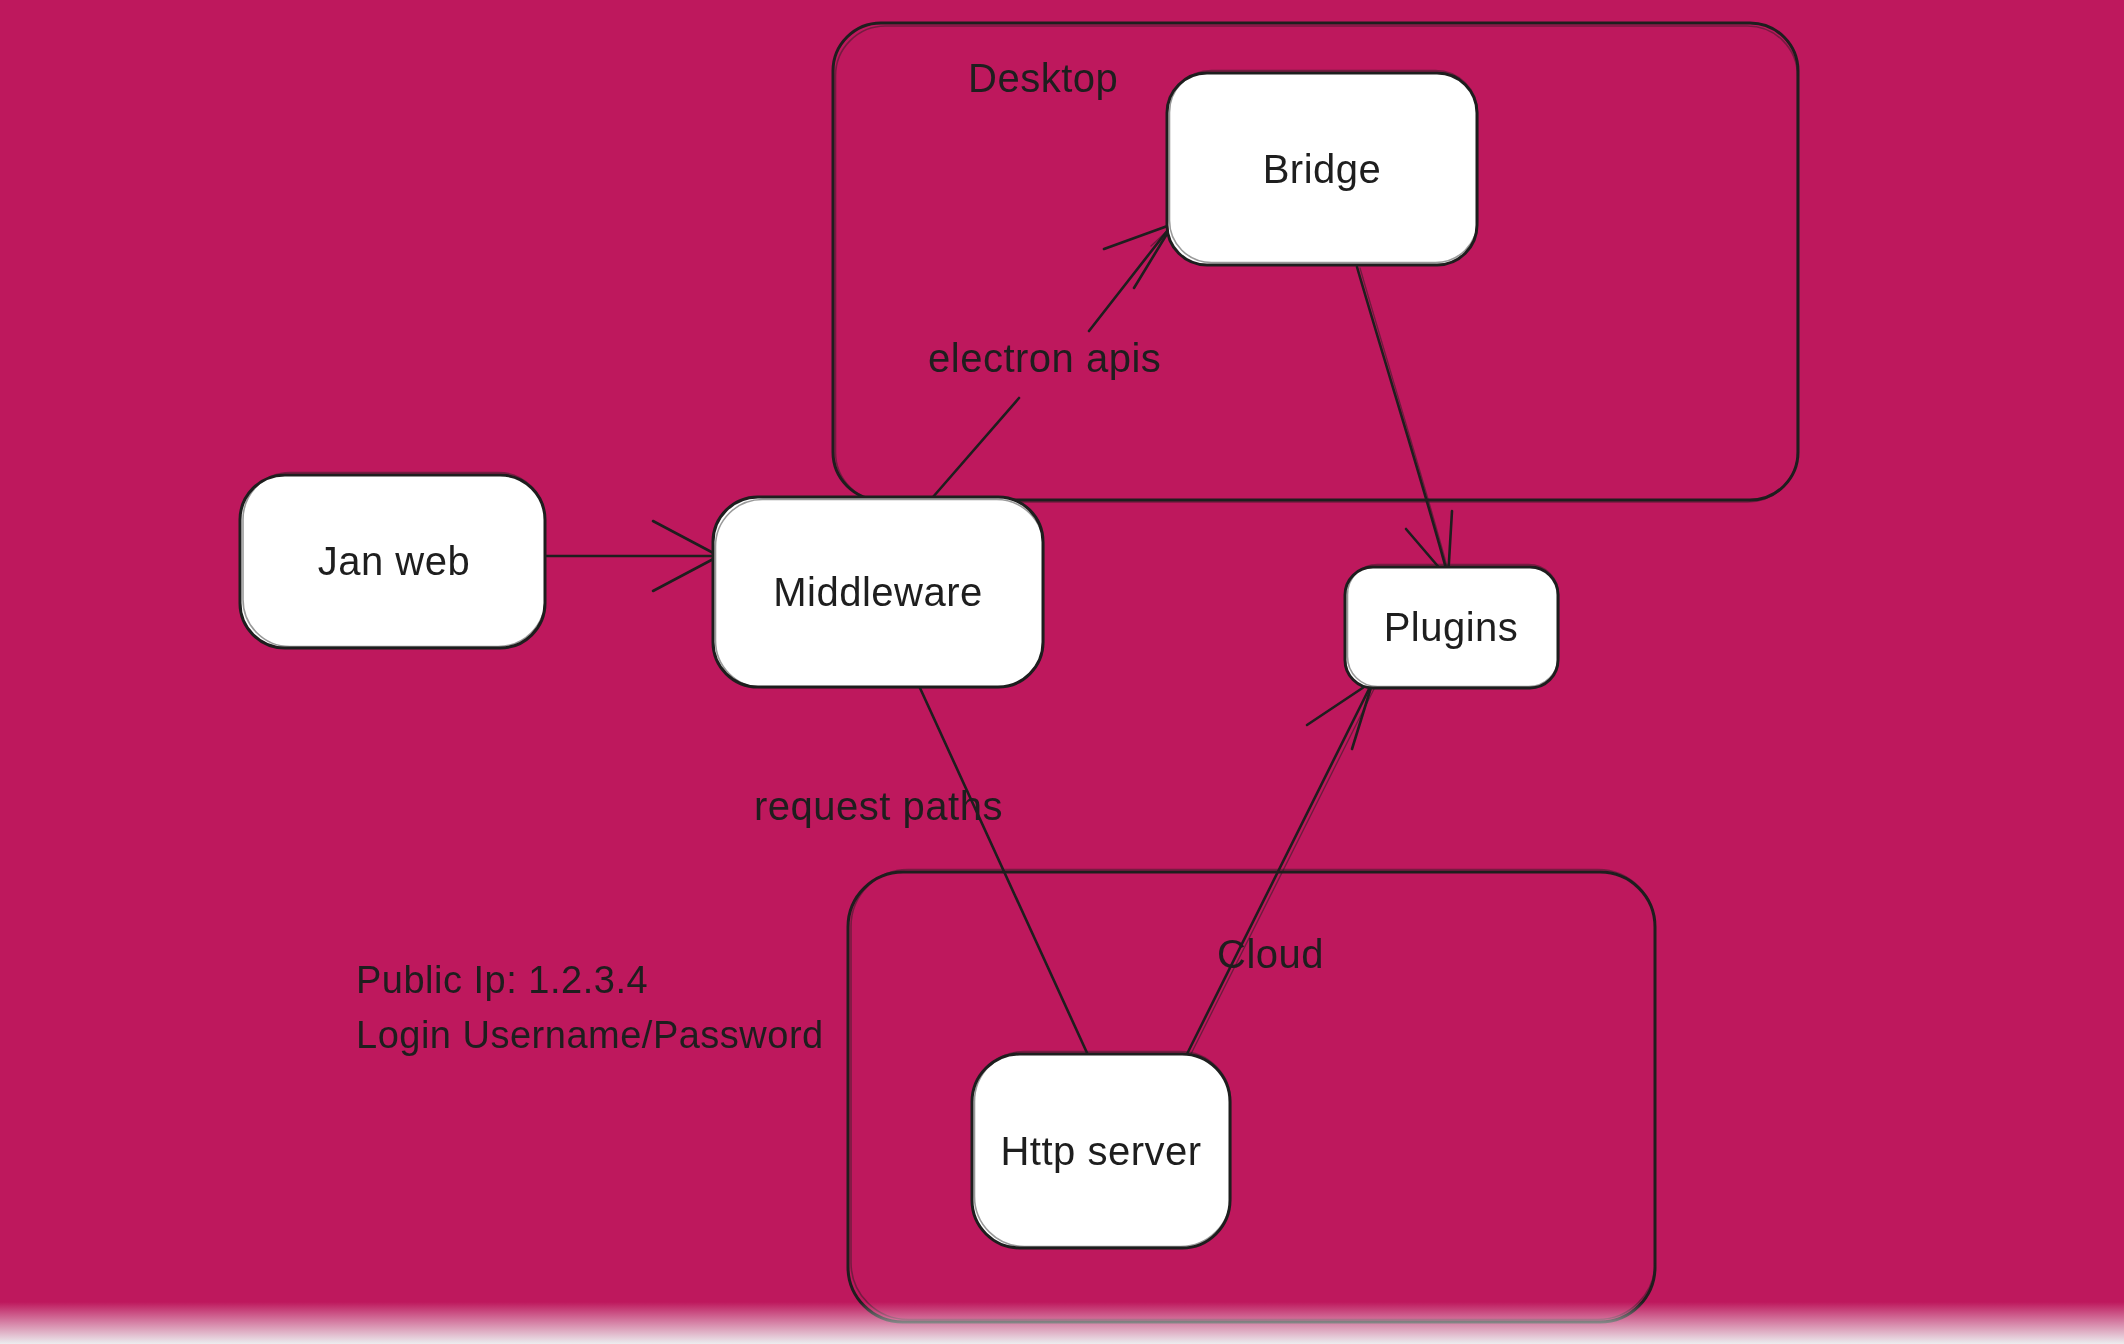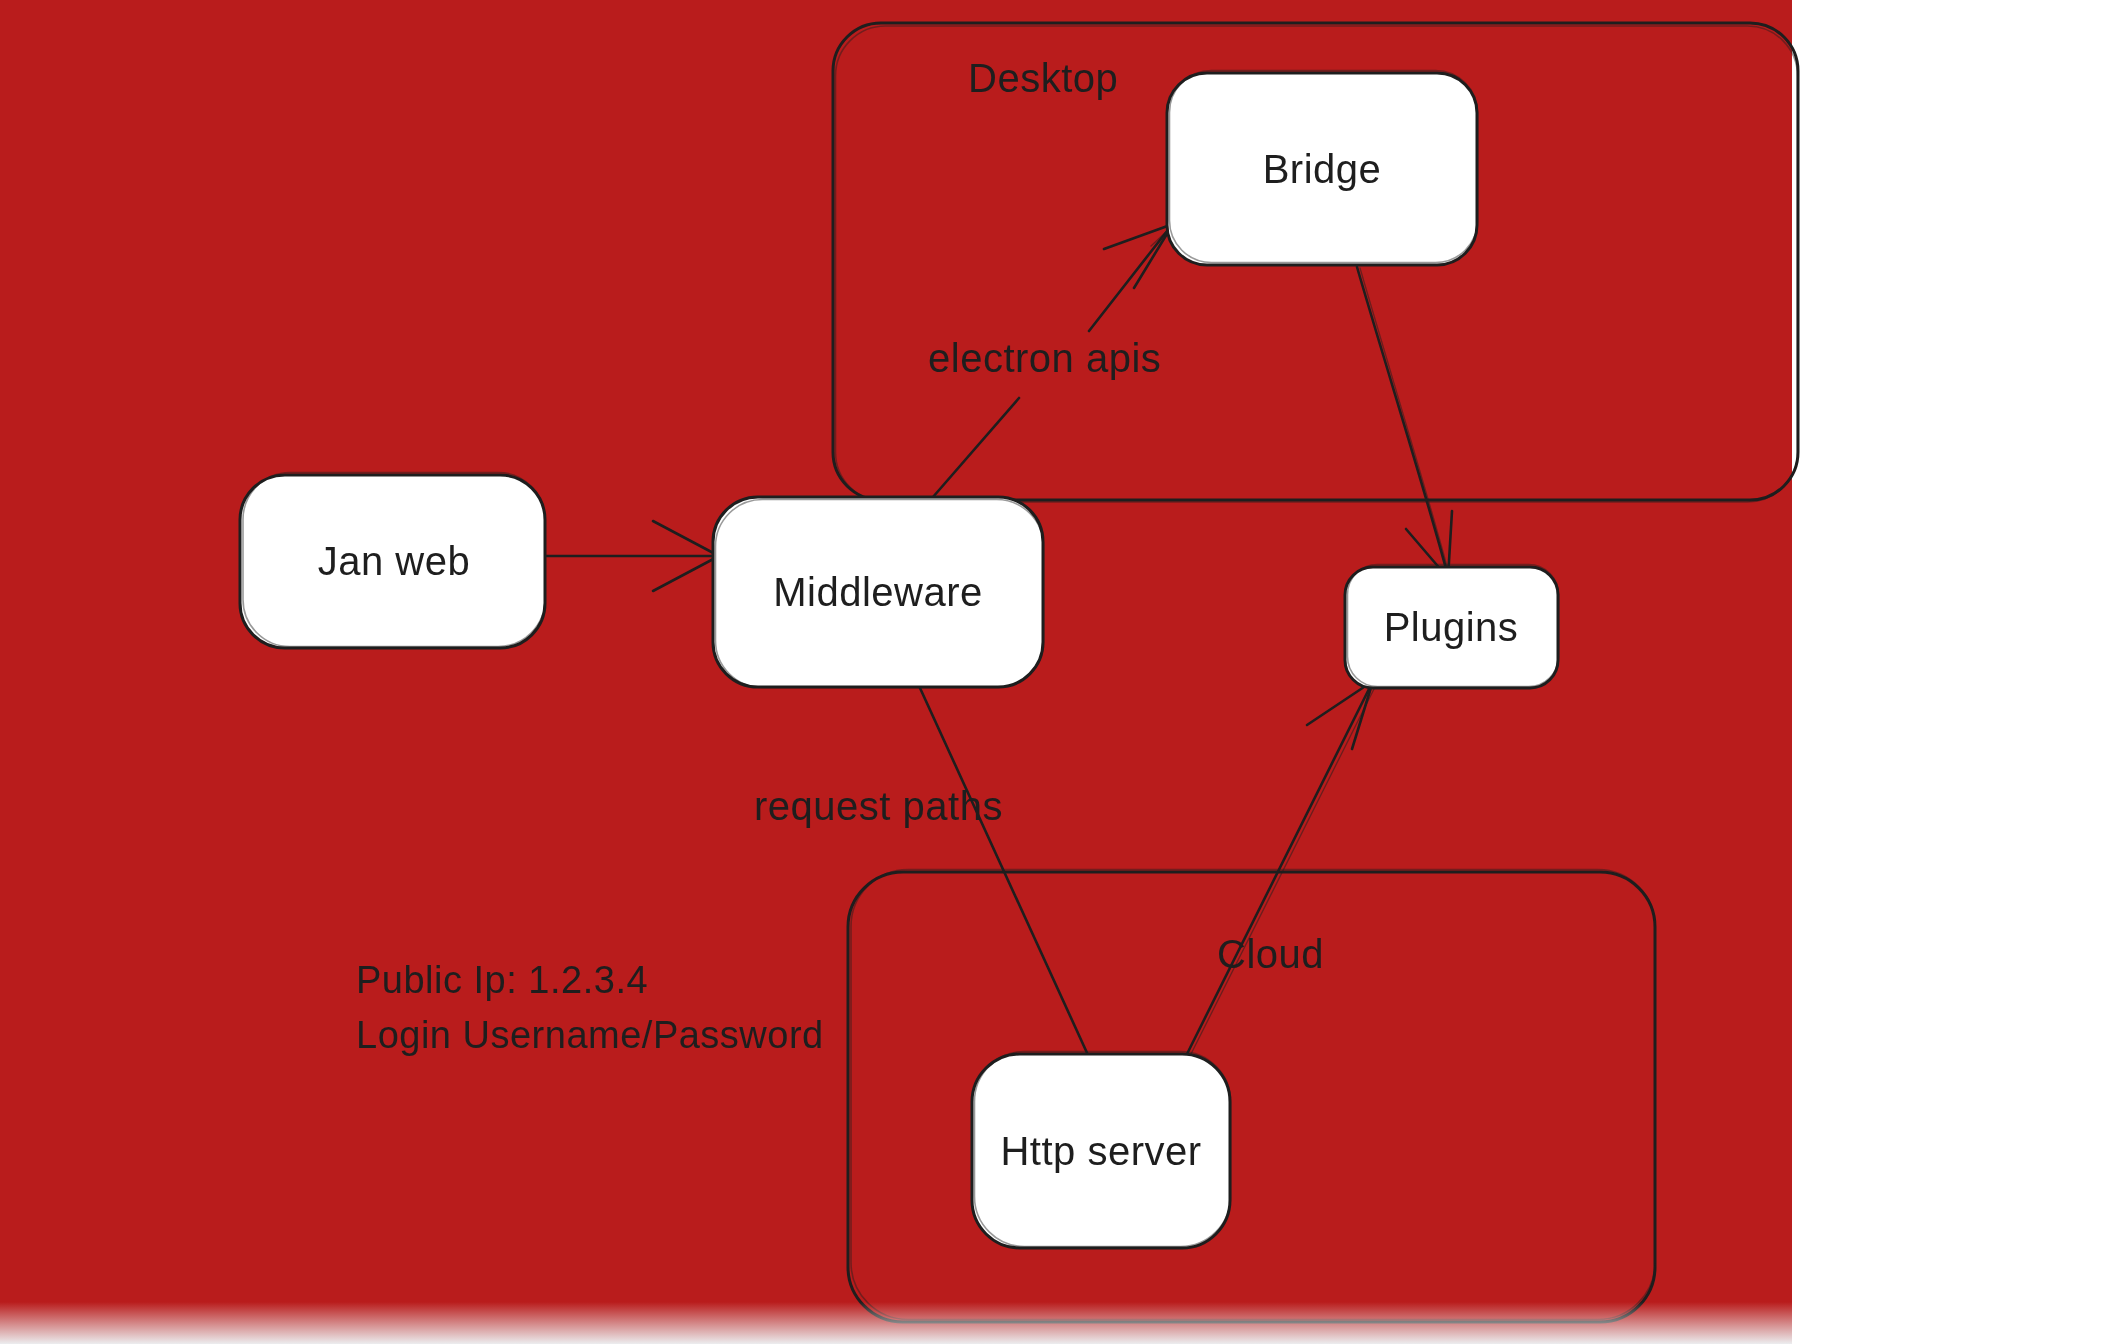--- a/index.html
+++ b/index.html
@@ -4,22 +4,22 @@
 <style>
   html, body { margin: 0; padding: 0; }
   body {
     width: 2124px; height: 1344px;
     background: #ffffff;
     font-family: "Liberation Sans", "DejaVu Sans", sans-serif;
     overflow: hidden;
   }
   .canvas {
     position: relative;
-    width: 1792px; height: 1344px;
-    background: #b91c1c;
+    width: 2124px; height: 1344px;
+    background: #be185d;
   }
   svg { position: absolute; inset: 0; }
 
   .shape {
     fill: #ffffff;
     stroke: #1e1e1e;
     stroke-width: 3;
     stroke-linejoin: round;
     stroke-linecap: round;
   }

